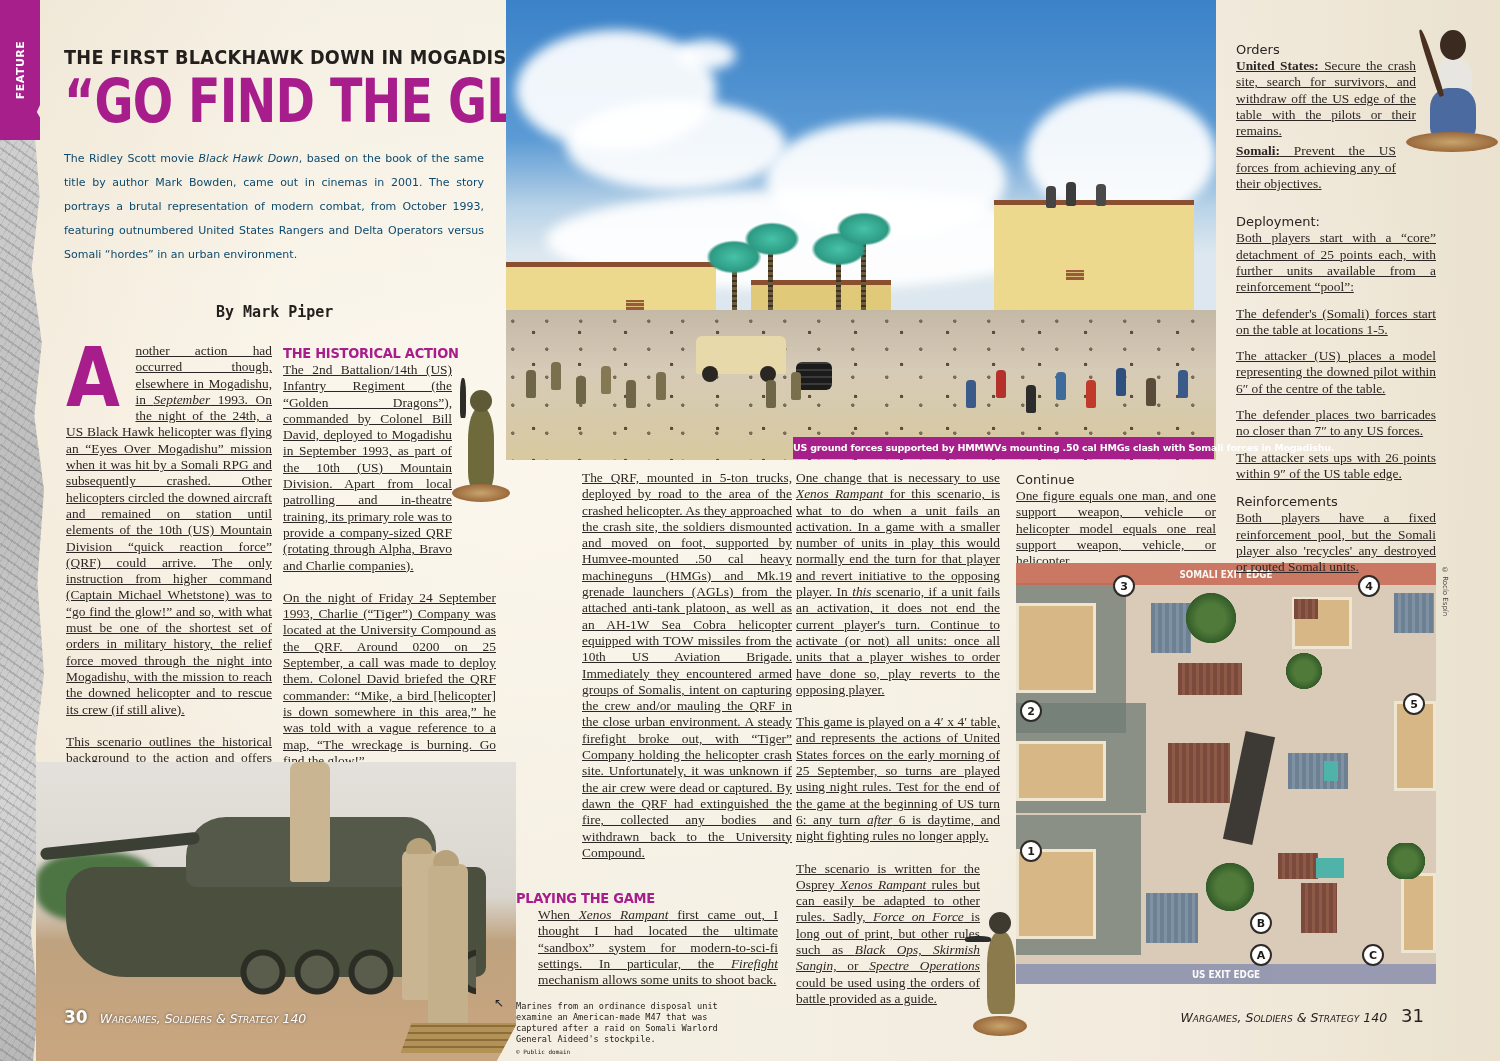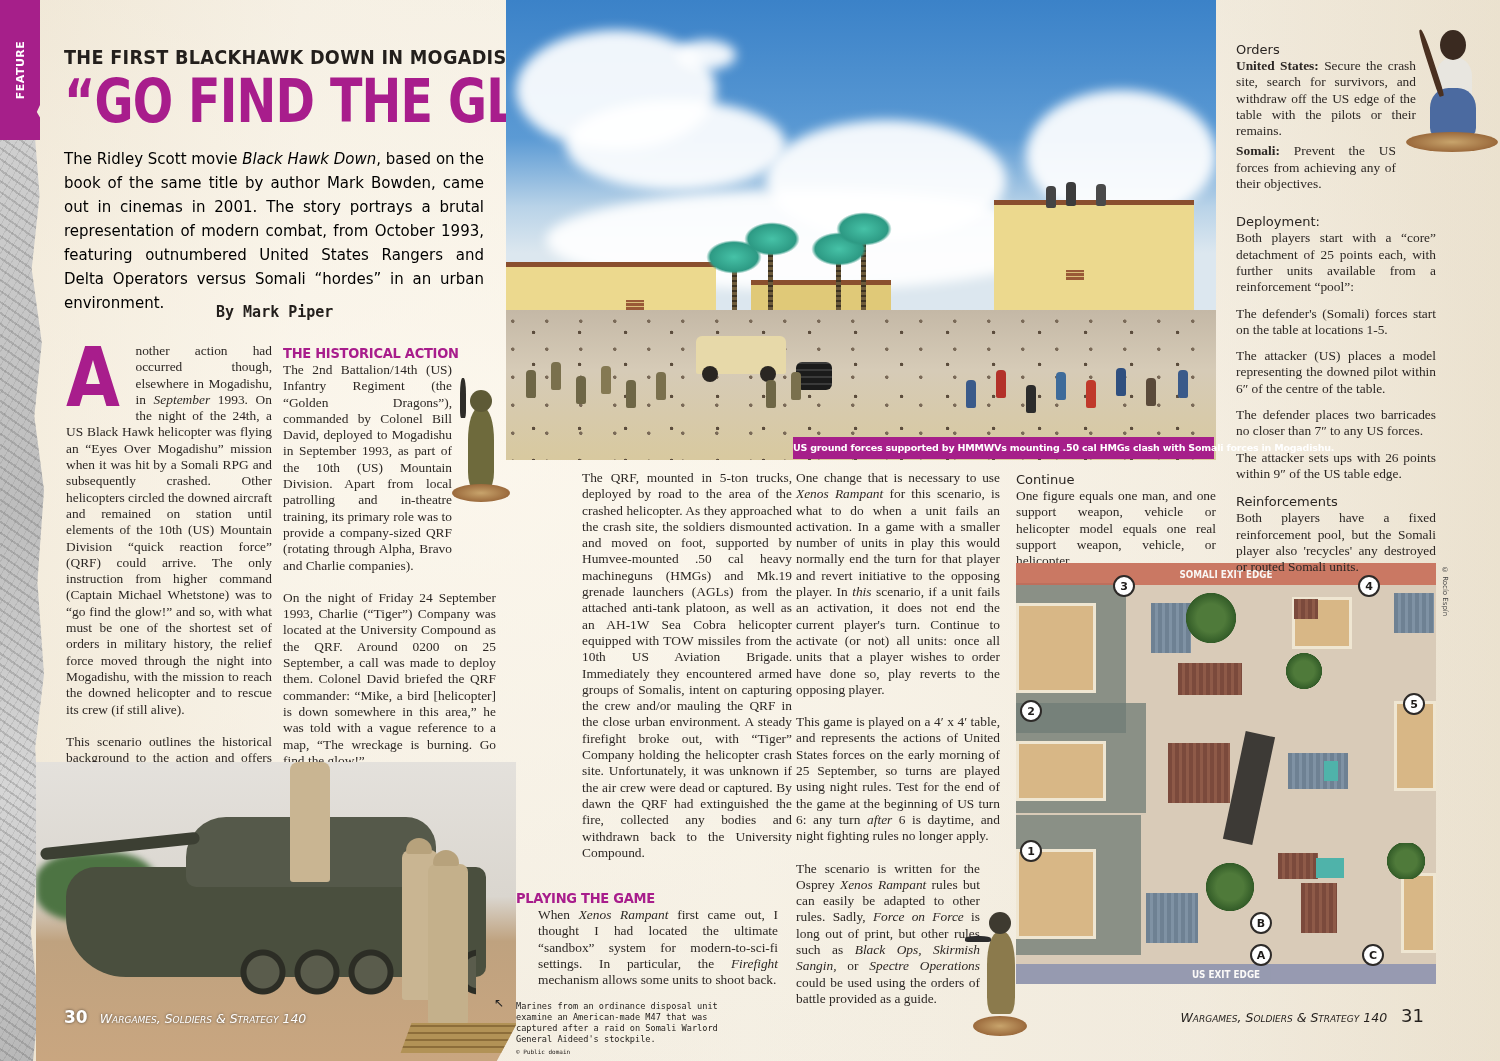--- a/index.html
+++ b/index.html
@@ -45,31 +45,31 @@
   .headline {
     position: absolute; left: 64px; top: 70px;
     font-family: "DejaVu Sans", sans-serif; font-weight: bold;
     font-size: 58px; line-height: 60px; color: #a81d8c;
     letter-spacing: -1px;
     transform: scaleX(0.82) scaleY(1.05); transform-origin: left top;
     white-space: nowrap;
   }
   .standfirst {
     position: absolute; left: 64px; top: 147px; width: 420px;
-    font-family: "DejaVu Sans", sans-serif; font-size: 15px; line-height: 24px;
-    text-align: justify; color: #000000;
+    font-family: "DejaVu Sans", sans-serif; font-size: 11px; line-height: 24px;
+    text-align: justify; color: #0c4a6e;
   }
   .byline {
     position: absolute; left: 216px; top: 303px;
     font-family: "DejaVu Sans Mono", monospace; font-weight: bold; font-size: 15px;
     color: #231f1c;
   }
   .body-text {
     font-family: "Liberation Serif", serif; font-size: 13.4px; line-height: 16.3px;
-    text-align: justify; color: #2c2724;
+    text-align: justify; color: #2c2724; text-decoration: underline;
   }
   .body-text p + p { margin-top: 16px; }
   .col1 { position: absolute; left: 66px; top: 343px; width: 206px; }
   .dropcap {
     float: left; font-family: "DejaVu Sans", sans-serif; font-weight: bold;
     font-size: 82px; line-height: 66px; color: #a81d8c; margin: 2px 6px 0 0;
     transform: scaleX(0.85); transform-origin: left;
   }
   .col2 { position: absolute; left: 283px; top: 345px; width: 213px; }
   .sec-head {

